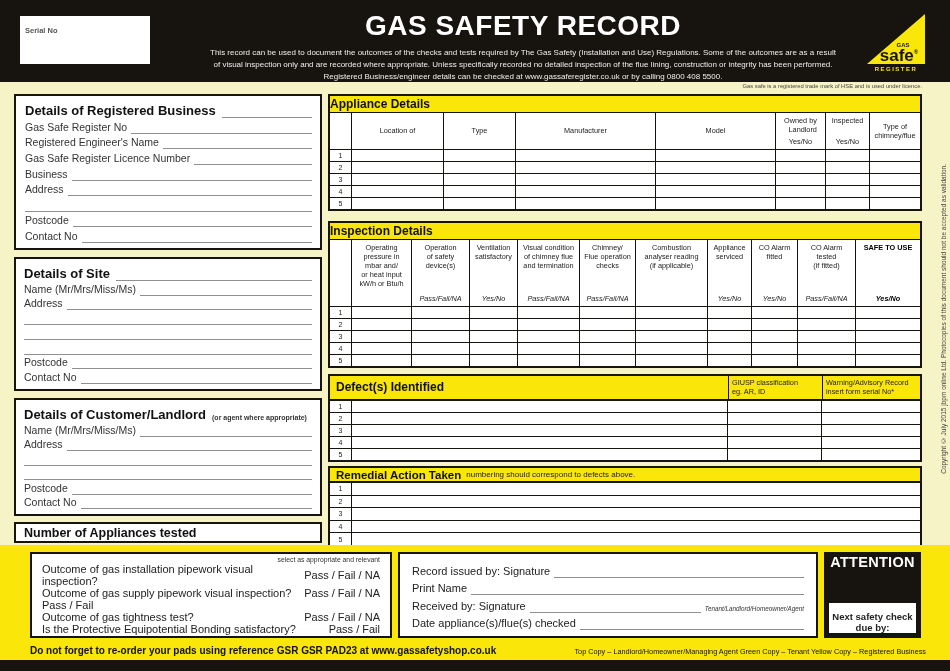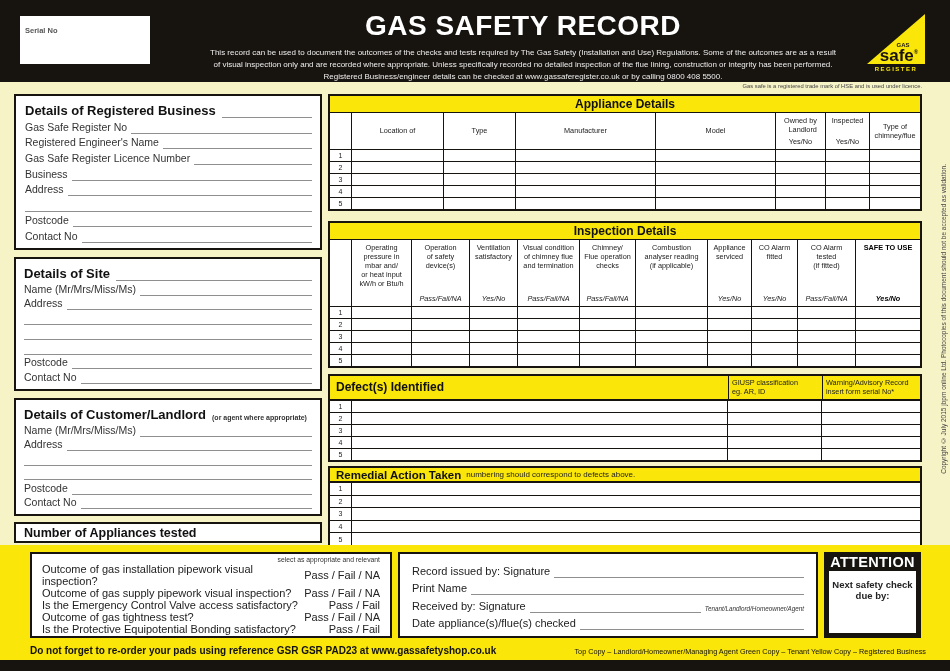--- a/index.html
+++ b/index.html
@@ -49,21 +49,21 @@
   .frow{display:flex;align-items:flex-end;gap:4px;flex:1;min-height:0;}
   .flabel{font-size:10.5px;color:#333;white-space:nowrap;padding-bottom:1px;}
   .fline{flex:1;border-bottom:1px solid var(--line);height:11px;}
 
   
   .tbl{background:#fff;border:2px solid var(--ink);}
   .app{margin-bottom:10px;}
   .insp{margin-bottom:6px;}
   .def{margin-bottom:4px;}
   .tbl-title{height:17px;background:var(--yellow);border-bottom:1px solid var(--ink);
-    text-align:center;font-weight:bold;font-size:12px;color:#111;line-height:16px;}
+    text-align:left;font-weight:bold;font-size:12px;color:#111;line-height:16px;}
   .tbl-head{display:flex;}
   .app .tbl-head{height:36px;}
   .insp .tbl-head{height:66px;}
   .hcell{border-right:1px solid var(--ink);display:flex;flex-direction:column;align-items:center;
     justify-content:center;padding:3px 1px;text-align:center;}
   .hcell:last-child{border-right:none;}
   .hcell.hasfmt{justify-content:space-between;}
   .insp .hcell{justify-content:flex-start;}
   .insp .hcell.hasfmt .hformat{margin-top:auto;font-style:italic;}
   .hlabel{font-size:7.3px;line-height:1.25;color:#222;white-space:pre-line;}
@@ -99,21 +99,21 @@
   .outcomes{width:362px;padding:2px 10px 6px;display:flex;flex-direction:column;}
   .out-note{text-align:right;font-size:6.8px;color:#333;height:9px;}
   .out-row{display:flex;justify-content:space-between;align-items:center;flex:1;}
   .out-q{font-size:11px;color:#222;}
   .out-a{font-size:11px;color:#222;white-space:nowrap;}
   .sigbox{width:420px;padding:6px 12px;display:flex;flex-direction:column;}
   .sig-row{display:flex;align-items:flex-end;gap:4px;flex:1;}
   .sig-label{font-size:11px;color:#222;white-space:nowrap;padding-bottom:1px;}
   .sig-line{flex:1;border-bottom:1px solid var(--line);height:11px;}
   .sig-note{font-size:6.3px;font-style:italic;color:#333;padding-bottom:1px;}
-  .attention{width:97px;background:var(--ink);border:none;padding:2px 5px 5px;display:flex;flex-direction:column;}
+  .attention{width:97px;background:var(--ink);border:none;padding:2px 5px 5px;display:flex;flex-direction:column;gap:32px;}
   .att-title{color:#fff;font-weight:bold;font-size:14.5px;text-align:center;letter-spacing:.3px;}
   .att-body{flex:1;background:#fff;margin-top:1px;display:flex;align-items:flex-start;justify-content:center;
     padding-top:8px;font-size:9.5px;font-weight:bold;color:#222;text-align:center;}
   .foot-row{position:absolute;left:30px;right:24px;bottom:4px;display:flex;
     justify-content:space-between;align-items:flex-end;}
   .foot-reorder{font-size:10px;font-weight:bold;color:#111;}
   .foot-copies{font-size:7.3px;color:#111;}
   .strip{height:11px;background:var(--ink);}
 </style>
 </head>
@@ -554,21 +554,20 @@
       <div style="display:flex;flex-direction:column;flex:1;">
           <div class="out-row">
             <span class="out-q">Outcome of gas installation pipework visual inspection?</span>
             <span class="out-a">Pass / Fail / NA</span>
           </div>
           <div class="out-row">
             <span class="out-q">Outcome of gas supply pipework visual inspection?</span>
             <span class="out-a">Pass / Fail / NA</span>
           </div>
           <div class="out-row">
-            <span class="out-q">Is the Emergency Control Valve access satisfactory?</span>
             <span class="out-a">Pass / Fail</span>
           </div>
           <div class="out-row">
             <span class="out-q">Outcome of gas tightness test?</span>
             <span class="out-a">Pass / Fail / NA</span>
           </div>
           <div class="out-row">
             <span class="out-q">Is the Protective Equipotential Bonding satisfactory?</span>
             <span class="out-a">Pass / Fail</span>
           </div>

